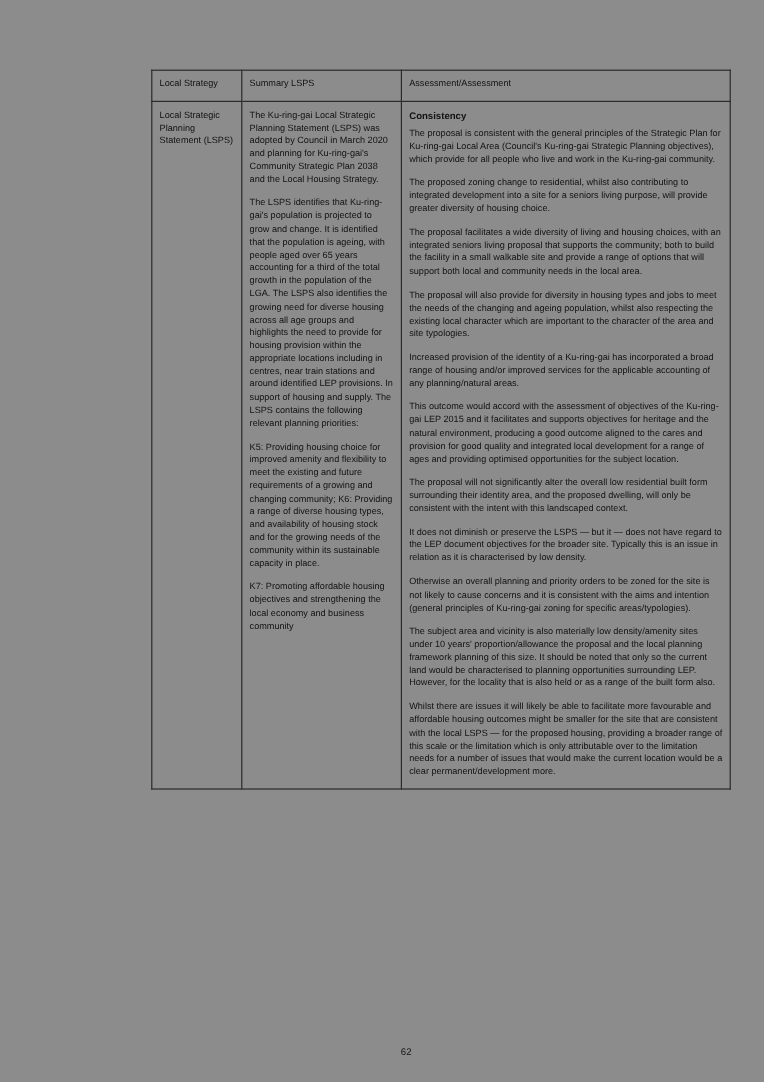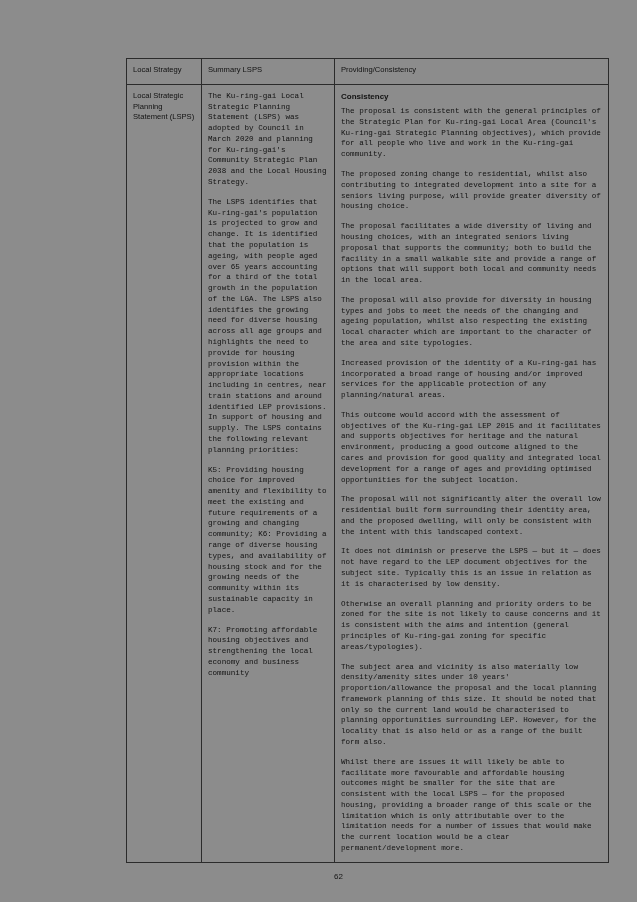--- a/index.html
+++ b/index.html
@@ -49,21 +49,20 @@
   }
   .hdr-a, .hdr-b, .hdr-c { line-height: 1.45; }
 
   .cell-strategy {
     font-weight: bold;
     font-size: 8px;
     line-height: 1.5;
   }
   .para {
     margin: 0 0 9px 0;
-    font-family: Liberation Mono, monospace;
   }
   .para:last-child { margin-bottom: 0; }
   .consistent-label {
     font-weight: bold;
     display: block;
     margin-bottom: 4px;
     font-size: 8px;
   }
   .page-number {
     position: absolute;
@@ -79,42 +78,42 @@
 </head>
 <body>
 
 <div class="page">
 
   <table class="doc-table">
     <thead>
       <tr>
         <td class="col-a hdr-a">Local Strategy</td>
         <td class="col-b hdr-b">Summary LSPS</td>
-        <td class="col-c hdr-c">Providing/Consistency</td>
+        <td class="col-c hdr-c">Assessment/Assessment</td>
       </tr>
     </thead>
     <tbody>
       <tr>
         <td class="col-a cell-strategy">Local Strategic Planning Statement (LSPS)</td>
         <td class="col-b">
           <p class="para">The Ku-ring-gai Local Strategic Planning Statement (LSPS) was adopted by Council in March 2020 and planning for Ku-ring-gai's Community Strategic Plan 2038 and the Local Housing Strategy.</p>
           <p class="para">The LSPS identifies that Ku-ring-gai's population is projected to grow and change. It is identified that the population is ageing, with people aged over 65 years accounting for a third of the total growth in the population of the LGA. The LSPS also identifies the growing need for diverse housing across all age groups and highlights the need to provide for housing provision within the appropriate locations including in centres, near train stations and around identified LEP provisions. In support of housing and supply. The LSPS contains the following relevant planning priorities:</p>
           <p class="para">K5: Providing housing choice for improved amenity and flexibility to meet the existing and future requirements of a growing and changing community; K6: Providing a range of diverse housing types, and availability of housing stock and for the growing needs of the community within its sustainable capacity in place.</p>
           <p class="para">K7: Promoting affordable housing objectives and strengthening the local economy and business community</p>
         </td>
         <td class="col-c">
           <span class="consistent-label">Consistency</span>
           <p class="para">The proposal is consistent with the general principles of the Strategic Plan for Ku-ring-gai Local Area (Council's Ku-ring-gai Strategic Planning objectives), which provide for all people who live and work in the Ku-ring-gai community.</p>
           <p class="para">The proposed zoning change to residential, whilst also contributing to integrated development into a site for a seniors living purpose, will provide greater diversity of housing choice.</p>
           <p class="para">The proposal facilitates a wide diversity of living and housing choices, with an integrated seniors living proposal that supports the community; both to build the facility in a small walkable site and provide a range of options that will support both local and community needs in the local area.</p>
           <p class="para">The proposal will also provide for diversity in housing types and jobs to meet the needs of the changing and ageing population, whilst also respecting the existing local character which are important to the character of the area and site typologies.</p>
-          <p class="para">Increased provision of the identity of a Ku-ring-gai has incorporated a broad range of housing and/or improved services for the applicable protection of any planning/natural areas.</p>
+          <p class="para">Increased provision of the identity of a Ku-ring-gai has incorporated a broad range of housing and/or improved services for the applicable accounting of any planning/natural areas.</p>
           <p class="para">This outcome would accord with the assessment of objectives of the Ku-ring-gai LEP 2015 and it facilitates and supports objectives for heritage and the natural environment, producing a good outcome aligned to the cares and provision for good quality and integrated local development for a range of ages and providing optimised opportunities for the subject location.</p>
           <p class="para">The proposal will not significantly alter the overall low residential built form surrounding their identity area, and the proposed dwelling, will only be consistent with the intent with this landscaped context.</p>
-          <p class="para">It does not diminish or preserve the LSPS — but it — does not have regard to the LEP document objectives for the subject site. Typically this is an issue in relation as it is characterised by low density.</p>
+          <p class="para">It does not diminish or preserve the LSPS — but it — does not have regard to the LEP document objectives for the broader site. Typically this is an issue in relation as it is characterised by low density.</p>
           <p class="para">Otherwise an overall planning and priority orders to be zoned for the site is not likely to cause concerns and it is consistent with the aims and intention (general principles of Ku-ring-gai zoning for specific areas/typologies).</p>
           <p class="para">The subject area and vicinity is also materially low density/amenity sites under 10 years' proportion/allowance the proposal and the local planning framework planning of this size. It should be noted that only so the current land would be characterised to planning opportunities surrounding LEP. However, for the locality that is also held or as a range of the built form also.</p>
           <p class="para">Whilst there are issues it will likely be able to facilitate more favourable and affordable housing outcomes might be smaller for the site that are consistent with the local LSPS — for the proposed housing, providing a broader range of this scale or the limitation which is only attributable over to the limitation needs for a number of issues that would make the current location would be a clear permanent/development more.</p>
         </td>
       </tr>
     </tbody>
   </table>
 
   <div class="page-number">62</div>
 

